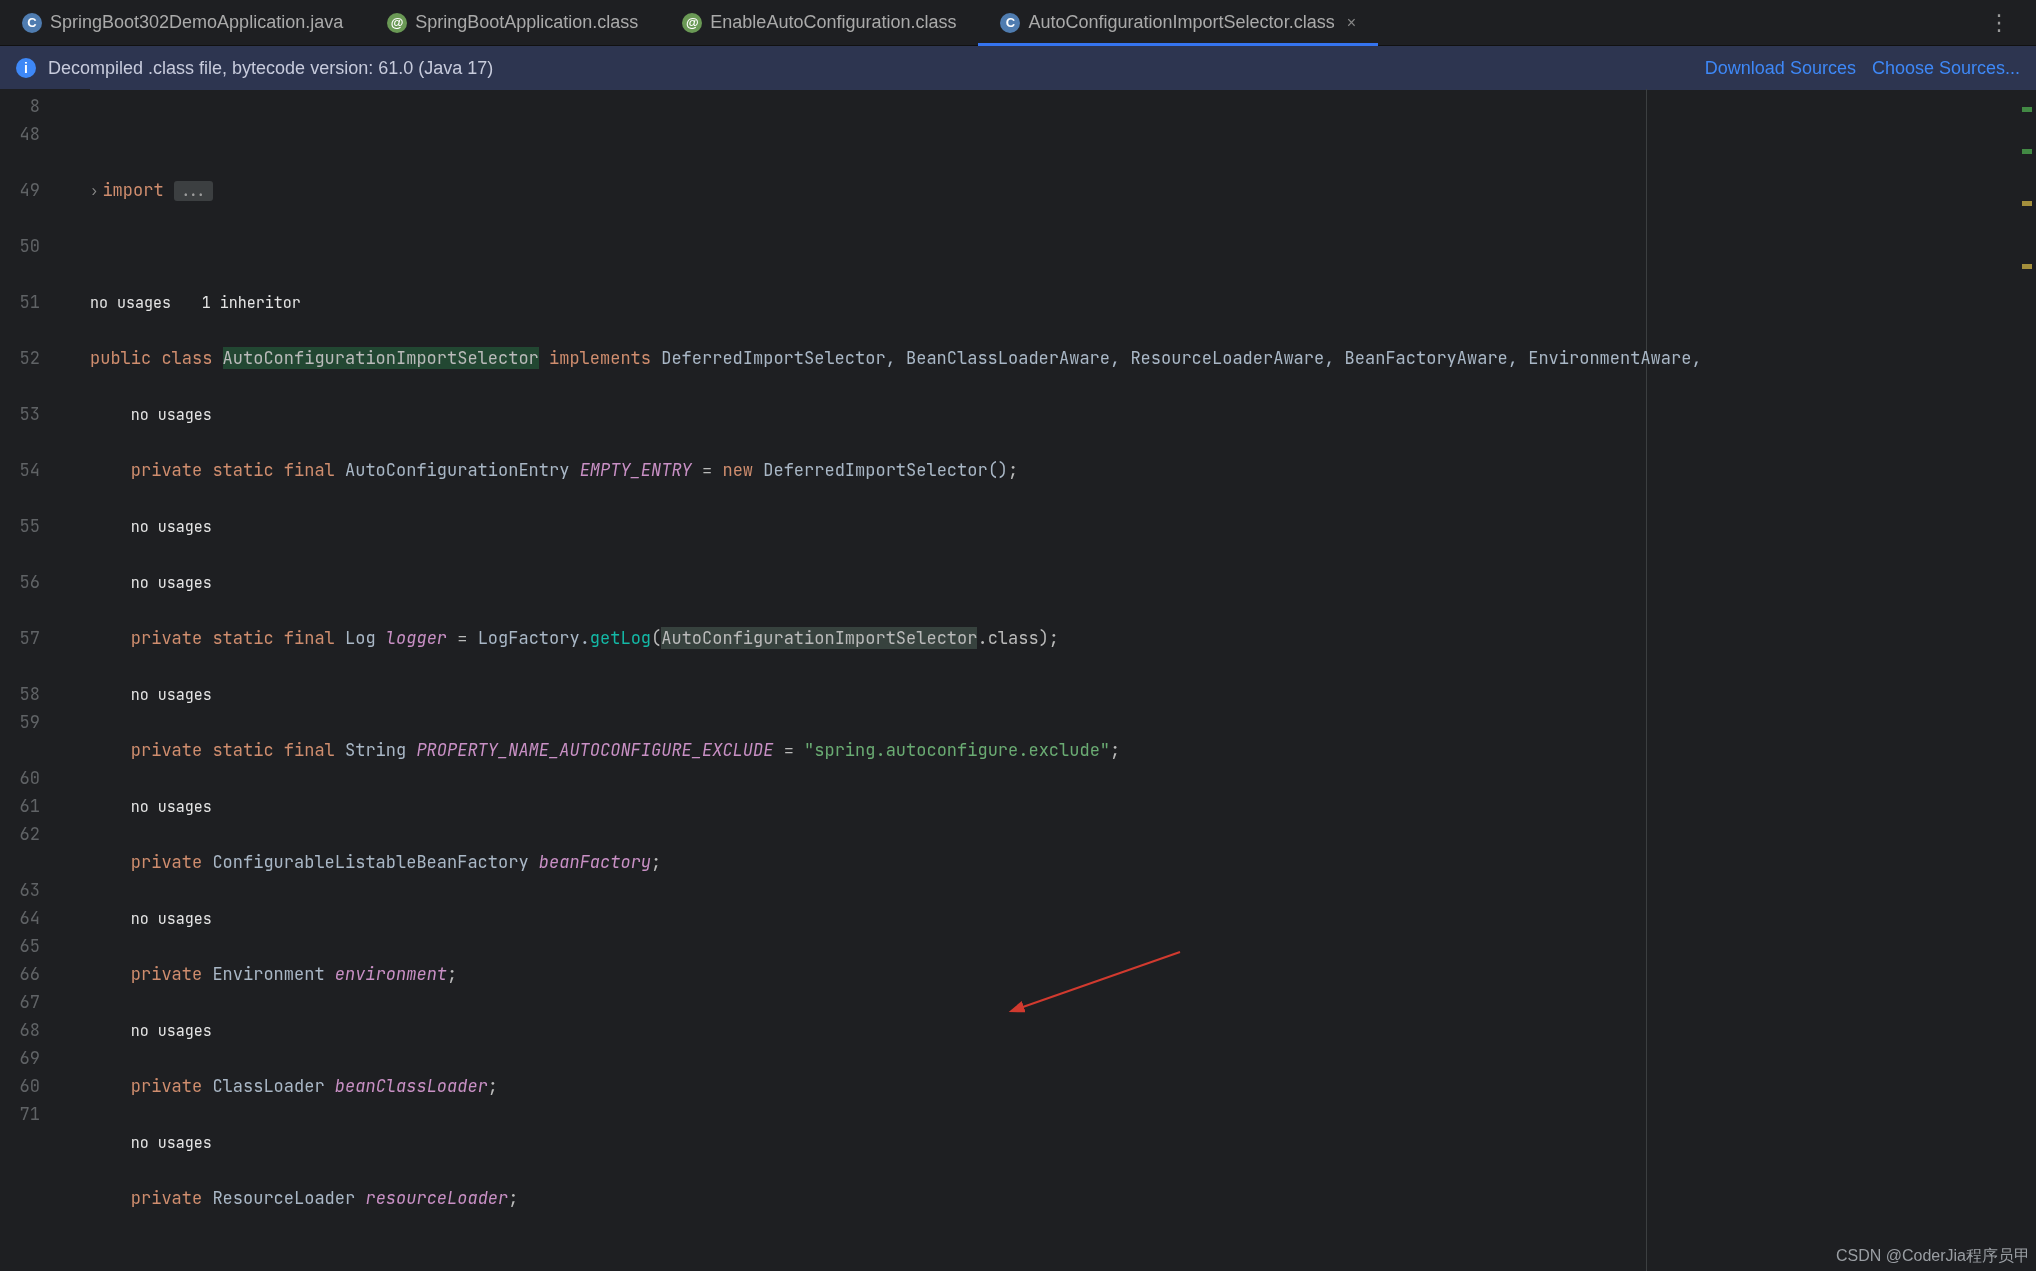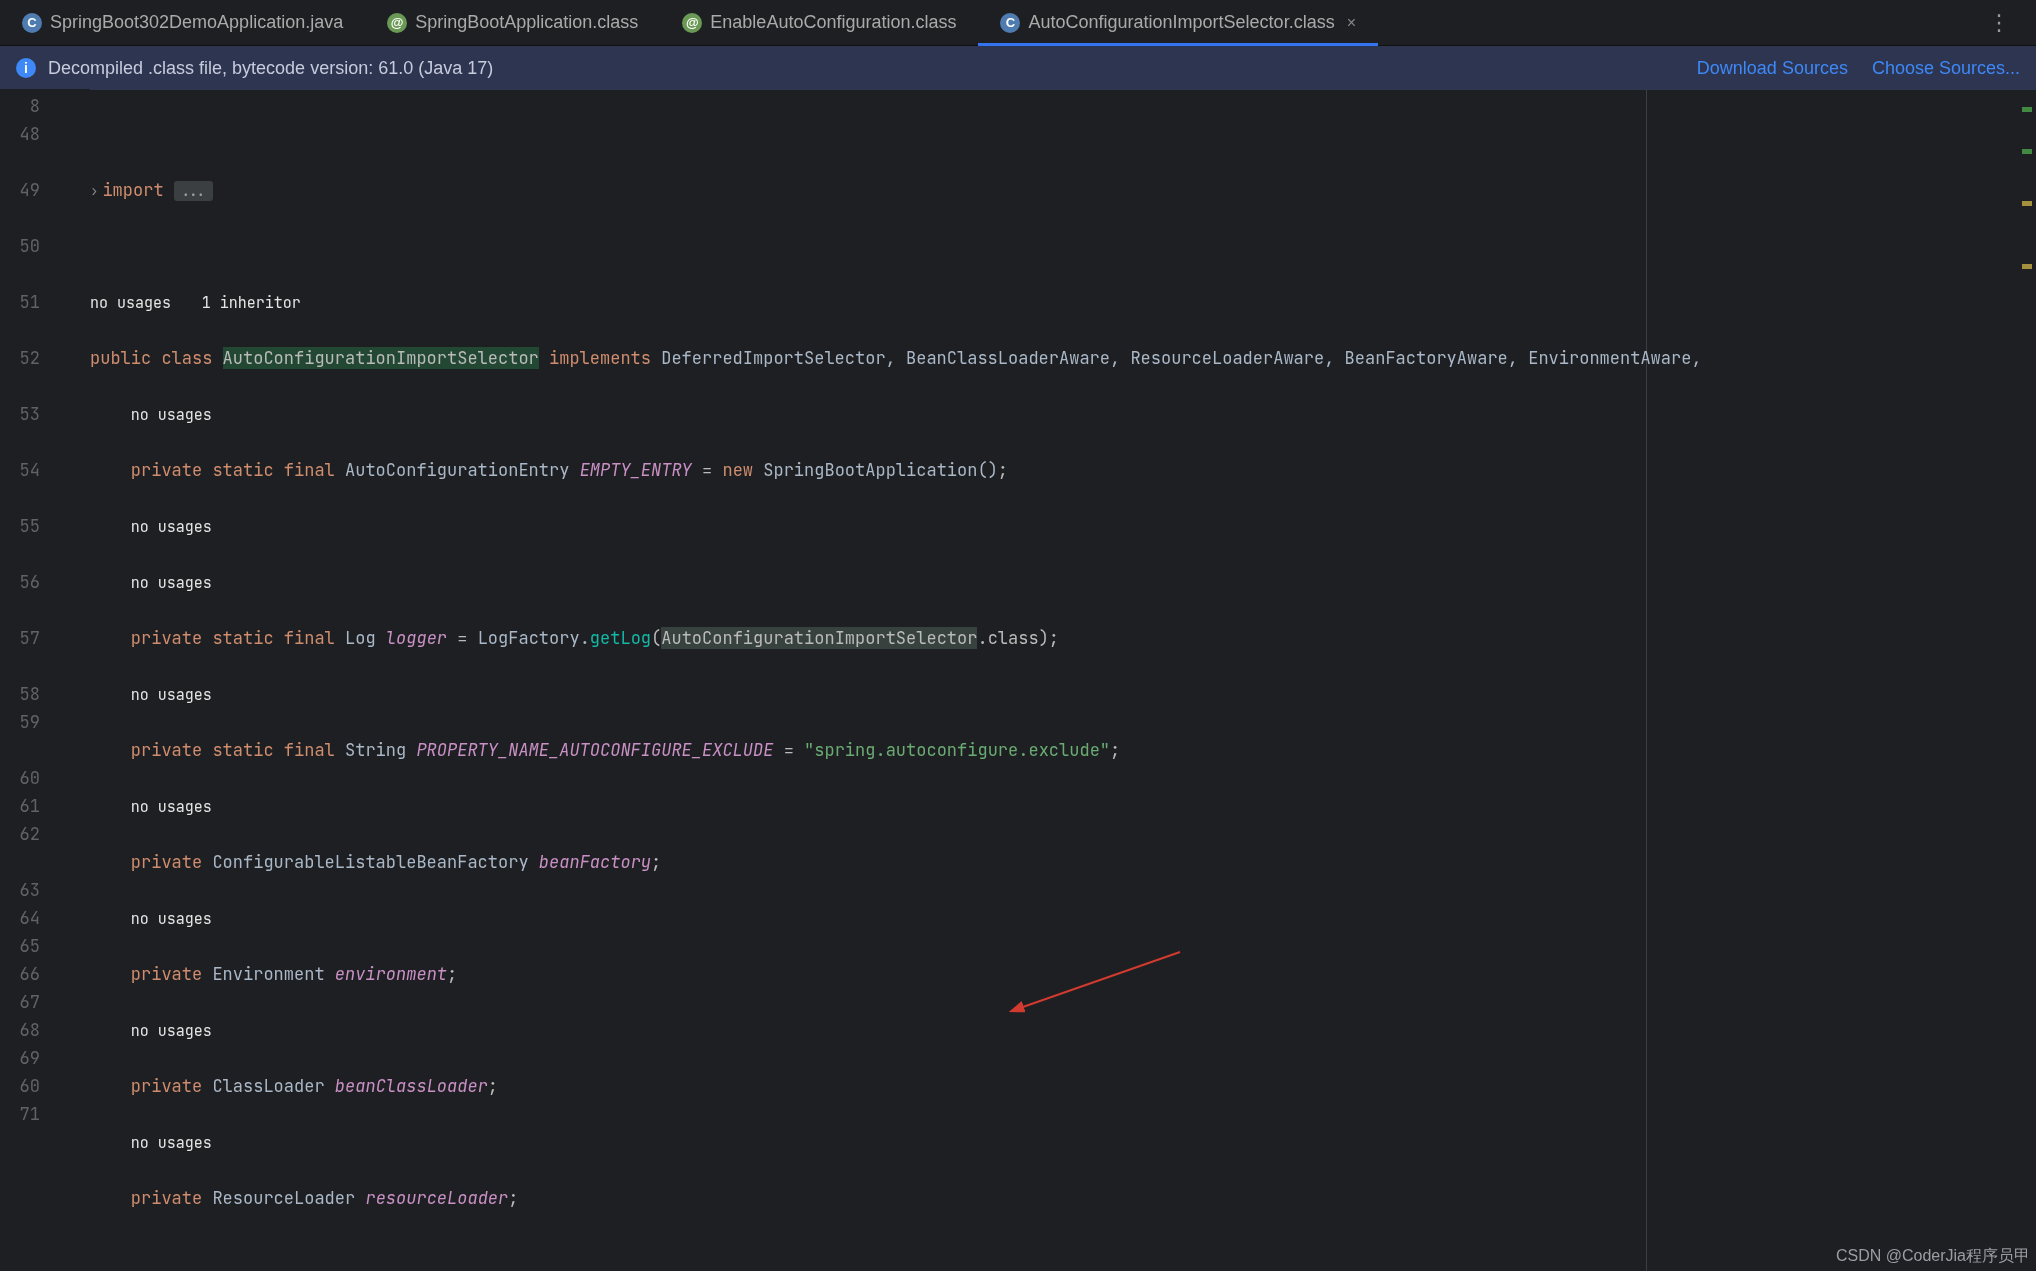--- a/index.html
+++ b/index.html
@@ -78,21 +78,21 @@
     color:#c7cbdc;
     font-size:18px;
   }
   .status .info-icon {
     width:20px; height:20px; border-radius:50%; background:#3e88f7;
     color:#fff; font-size:14px; font-weight:bold;
     display:inline-flex; align-items:center; justify-content:center;
     margin-right:12px;
   }
   .status .spacer { flex:1; }
-  .status .action { color: var(--link); margin-left:24px; cursor:pointer; }
+  .status .action { color: var(--link); margin-left:16px; cursor:pointer; }
   
   .editor-wrap { position:absolute; top:89px; bottom:0; left:0; right:0; display:flex; }
   .gutter {
     width:90px; background: var(--bg);
     text-align:right; color: var(--gutter-fg);
     font-family: "JetBrains Mono", Menlo, Consolas, monospace; font-size:17px;
     user-select:none;
     padding-top:3px;
   }
   .gutter div { height:28px; line-height:28px; padding-right:50px; position:relative; }
@@ -207,21 +207,21 @@
   </div>
 
   <div class="editor">
     <div class="ruler"></div>
 
 <div class="line"><span class="chevron">›</span><span class="kw">import</span> <span class="fold">...</span></div>
 <div class="line"></div>
 <div class="line"><span class="inlay">no usages</span>   <span class="inlay">1 inheritor</span></div>
 <div class="line"><span class="kw">public</span> <span class="kw">class</span> <span class="hl">AutoConfigurationImportSelector</span> <span class="kw">implements</span> <span class="cls">DeferredImportSelector, BeanClassLoaderAware, ResourceLoaderAware, BeanFactoryAware, EnvironmentAware,</span></div>
 <div class="line">    <span class="inlay">no usages</span></div>
-<div class="line">    <span class="kw">private static final</span> <span class="cls">AutoConfigurationEntry</span> <span class="fld">EMPTY_ENTRY</span> <span>=</span> <span class="kw">new</span> <span class="cls">SpringBootApplication()</span><span>;</span></div>
+<div class="line">    <span class="kw">private static final</span> <span class="cls">AutoConfigurationEntry</span> <span class="fld">EMPTY_ENTRY</span> <span>=</span> <span class="kw">new</span> <span class="cls">DeferredImportSelector()</span><span>;</span></div>
 <div class="line">    <span class="inlay">no usages</span></div>
 <div class="line">    <span class="inlay">no usages</span></div>
 <div class="line">    <span class="kw">private static final</span> <span class="cls">Log</span> <span class="fld">logger</span> <span>=</span> <span class="cls">LogFactory.</span><span class="ital">getLog</span><span>(</span><span class="hlref">AutoConfigurationImportSelector</span><span>.class);</span></div>
 <div class="line">    <span class="inlay">no usages</span></div>
 <div class="line">    <span class="kw">private static final</span> <span class="cls">String</span> <span class="fld">PROPERTY_NAME_AUTOCONFIGURE_EXCLUDE</span> <span>=</span> <span class="str">"spring.autoconfigure.exclude"</span><span>;</span></div>
 <div class="line">    <span class="inlay">no usages</span></div>
 <div class="line">    <span class="kw">private</span> <span class="cls">ConfigurableListableBeanFactory</span> <span class="fld">beanFactory</span><span>;</span></div>
 <div class="line">    <span class="inlay">no usages</span></div>
 <div class="line">    <span class="kw">private</span> <span class="cls">Environment</span> <span class="fld">environment</span><span>;</span></div>
 <div class="line">    <span class="inlay">no usages</span></div>

